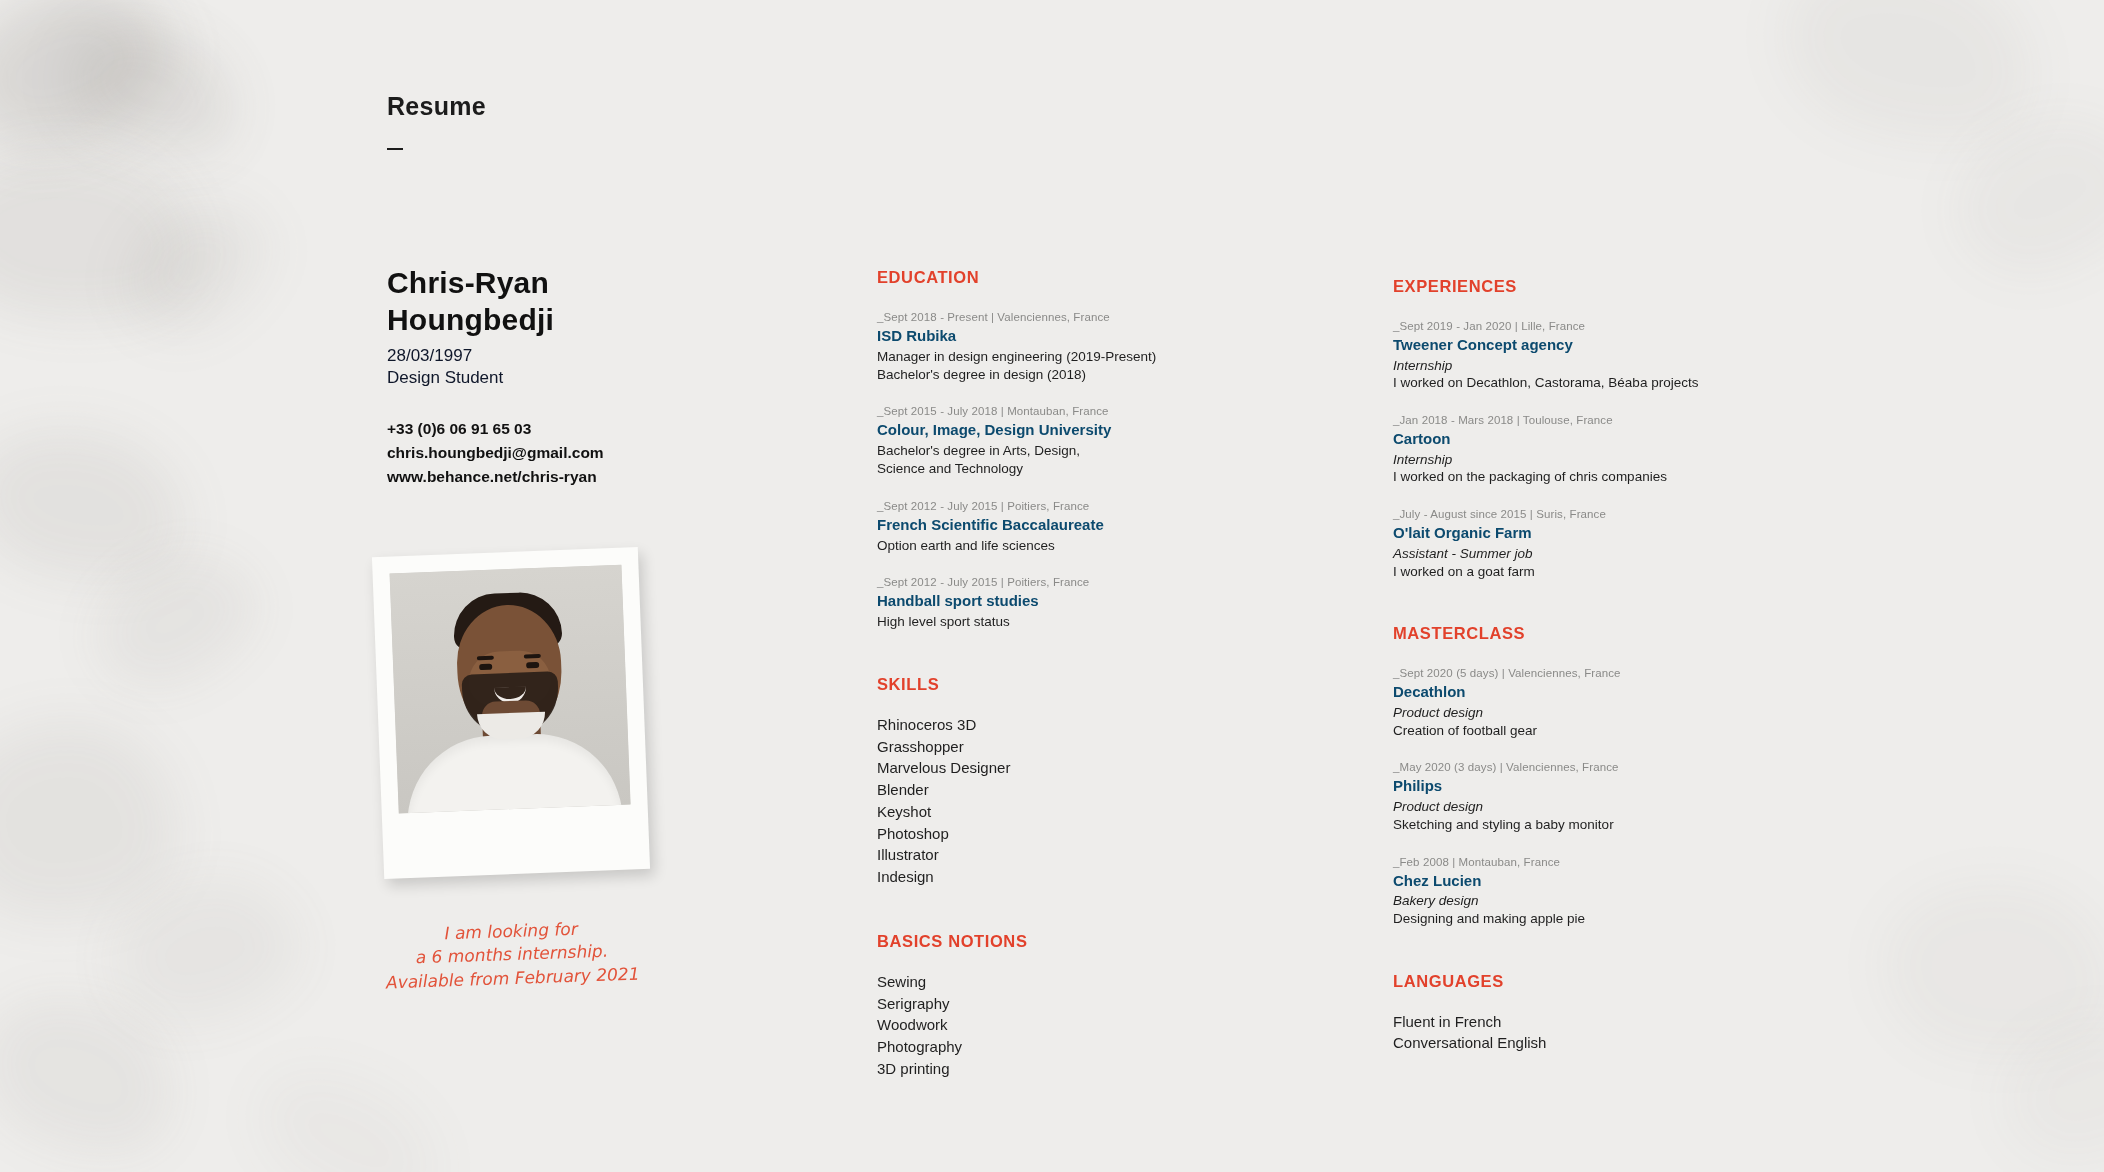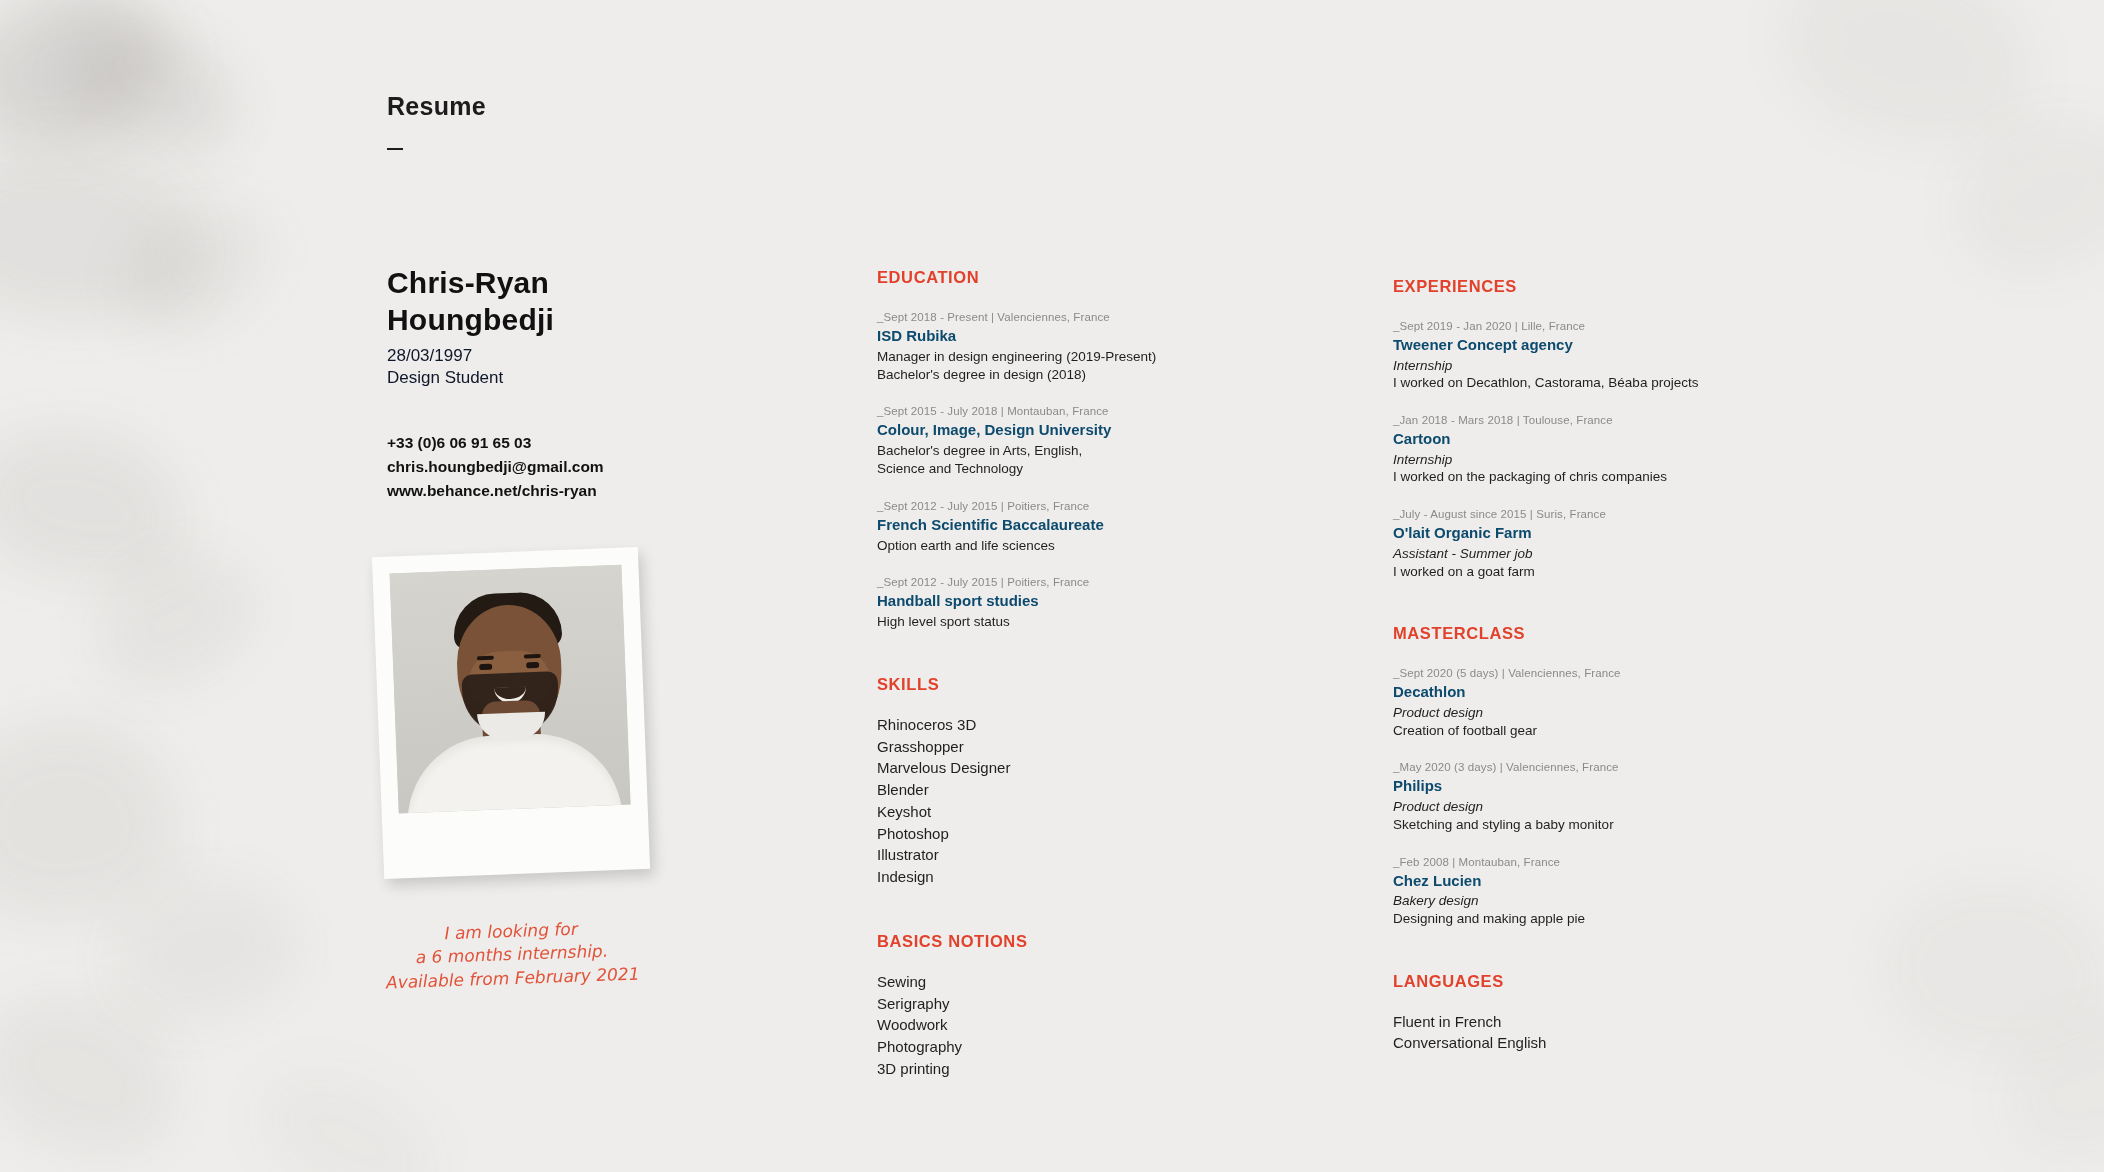--- a/index.html
+++ b/index.html
@@ -83,21 +83,21 @@
     color: #111;
     letter-spacing: 0.2px;
   }
   .meta {
     margin-top: 7px;
     font-size: 17px;
     line-height: 1.28;
     color: #0f172a;
   }
   .contact {
-    margin-top: 42px;
+    margin-top: 28px;
     font-size: 15.5px;
     font-weight: bold;
     line-height: 1.55;
     color: #111;
   }
 
   .polaroid {
     position: absolute;
     left: 378px;
     top: 552px;
@@ -370,21 +370,21 @@
     <div class="entry">
       <div class="entry-date">_Sept 2018 - Present | Valenciennes, France</div>
       <div class="entry-title">ISD Rubika</div>
       <div class="entry-line">Manager in design engineering (2019-Present)</div>
       <div class="entry-line">Bachelor's degree in design (2018)</div>
     </div>
 
     <div class="entry">
       <div class="entry-date">_Sept 2015 - July 2018 | Montauban, France</div>
       <div class="entry-title">Colour, Image, Design University</div>
-      <div class="entry-line">Bachelor's degree in Arts, English,</div>
+      <div class="entry-line">Bachelor's degree in Arts, Design,</div>
       <div class="entry-line">Science and Technology</div>
     </div>
 
     <div class="entry">
       <div class="entry-date">_Sept 2012 - July 2015 | Poitiers, France</div>
       <div class="entry-title">French Scientific Baccalaureate</div>
       <div class="entry-line">Option earth and life sciences</div>
     </div>
 
     <div class="entry">

